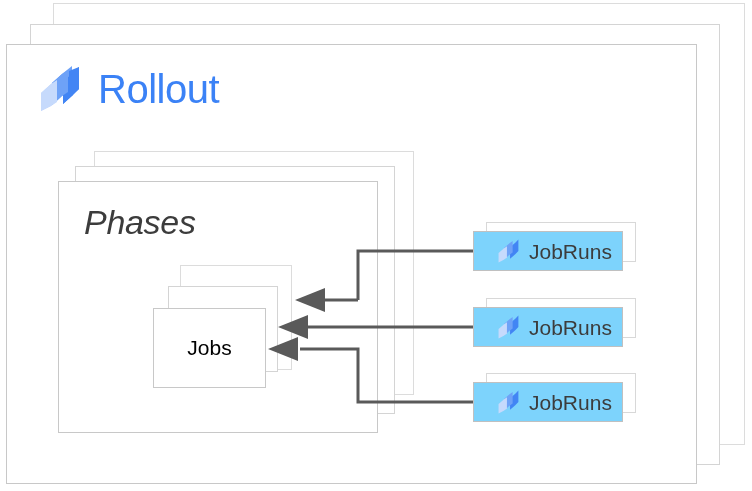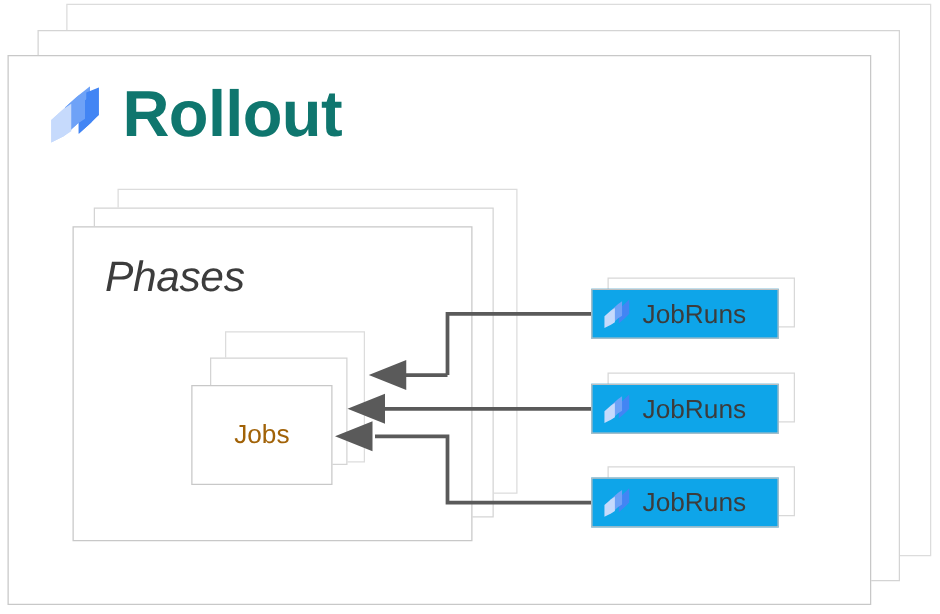--- a/index.html
+++ b/index.html
@@ -25,64 +25,64 @@
   #rollout-back   {left:53px; top:3px;  width:692px; height:442px;}
   #rollout-middle {left:30px; top:24px; width:690px; height:441px;}
   #rollout-front  {left:6px;  top:44px; width:691px; height:440px;}
 
   
   #rollout-title-row{
     position:absolute;left:40px;top:66px;
     display:flex;align-items:center;gap:16px;
   }
   #rollout-title{
-    font-size:52px;line-height:1;
-    color:#0f766e;
+    font-size:40px;line-height:1;
+    color:#3b82f6;
     letter-spacing:-0.5px;
-    font-weight:700;
+    font-weight:400;
   }
 
   
   #phases-back   {left:94px; top:151px; width:320px; height:244px;}
   #phases-middle {left:75px; top:166px; width:320px; height:248px;}
   #phases-front  {left:58px; top:181px; width:320px; height:252px;}
   #phases-title{
     position:absolute;left:84px;top:205px;
     font-size:34px;line-height:1;color:#3c3c3c;font-weight:400;
     letter-spacing:-0.3px;
     font-style:italic;
   }
 
   
   #jobs-back   {left:180px; top:265px; width:112px; height:105px;}
   #jobs-middle {left:168px; top:286px; width:110px; height:86px;}
   #jobs-front  {left:153px; top:308px; width:113px; height:80px;}
   #jobs-label{
     position:absolute;left:153px;top:308px;width:113px;height:80px;
     display:flex;align-items:center;justify-content:center;
-    font-size:21px;color:#a16207;
+    font-size:21px;color:#000000;
   }
 
   
   .jobrun-shadow{
     position:absolute;
     background:#ffffff;
     border:1px solid #d8d8d8;
     box-sizing:border-box;
     width:150px;height:40px;
   }
   .jobrun-box{
     position:absolute;
-    background:#0ea5e9;
+    background:#7dd3fc;
     border:1px solid #c0c0c0;
     box-sizing:border-box;
     width:150px;height:40px;
     display:flex;align-items:center;
     gap:9px;
-    padding-left:9px;
+    padding-left:24px;
   }
   .jobrun-label{
     font-size:21px;color:#3c3c3c;line-height:1;
     white-space:nowrap;
   }
 
   #jobrun-0-shadow{left:486px;top:222px;}
   #jobrun-0-box   {left:473px;top:231px;}
   #jobrun-1-shadow{left:486px;top:298px;}
   #jobrun-1-box   {left:473px;top:307px;}

